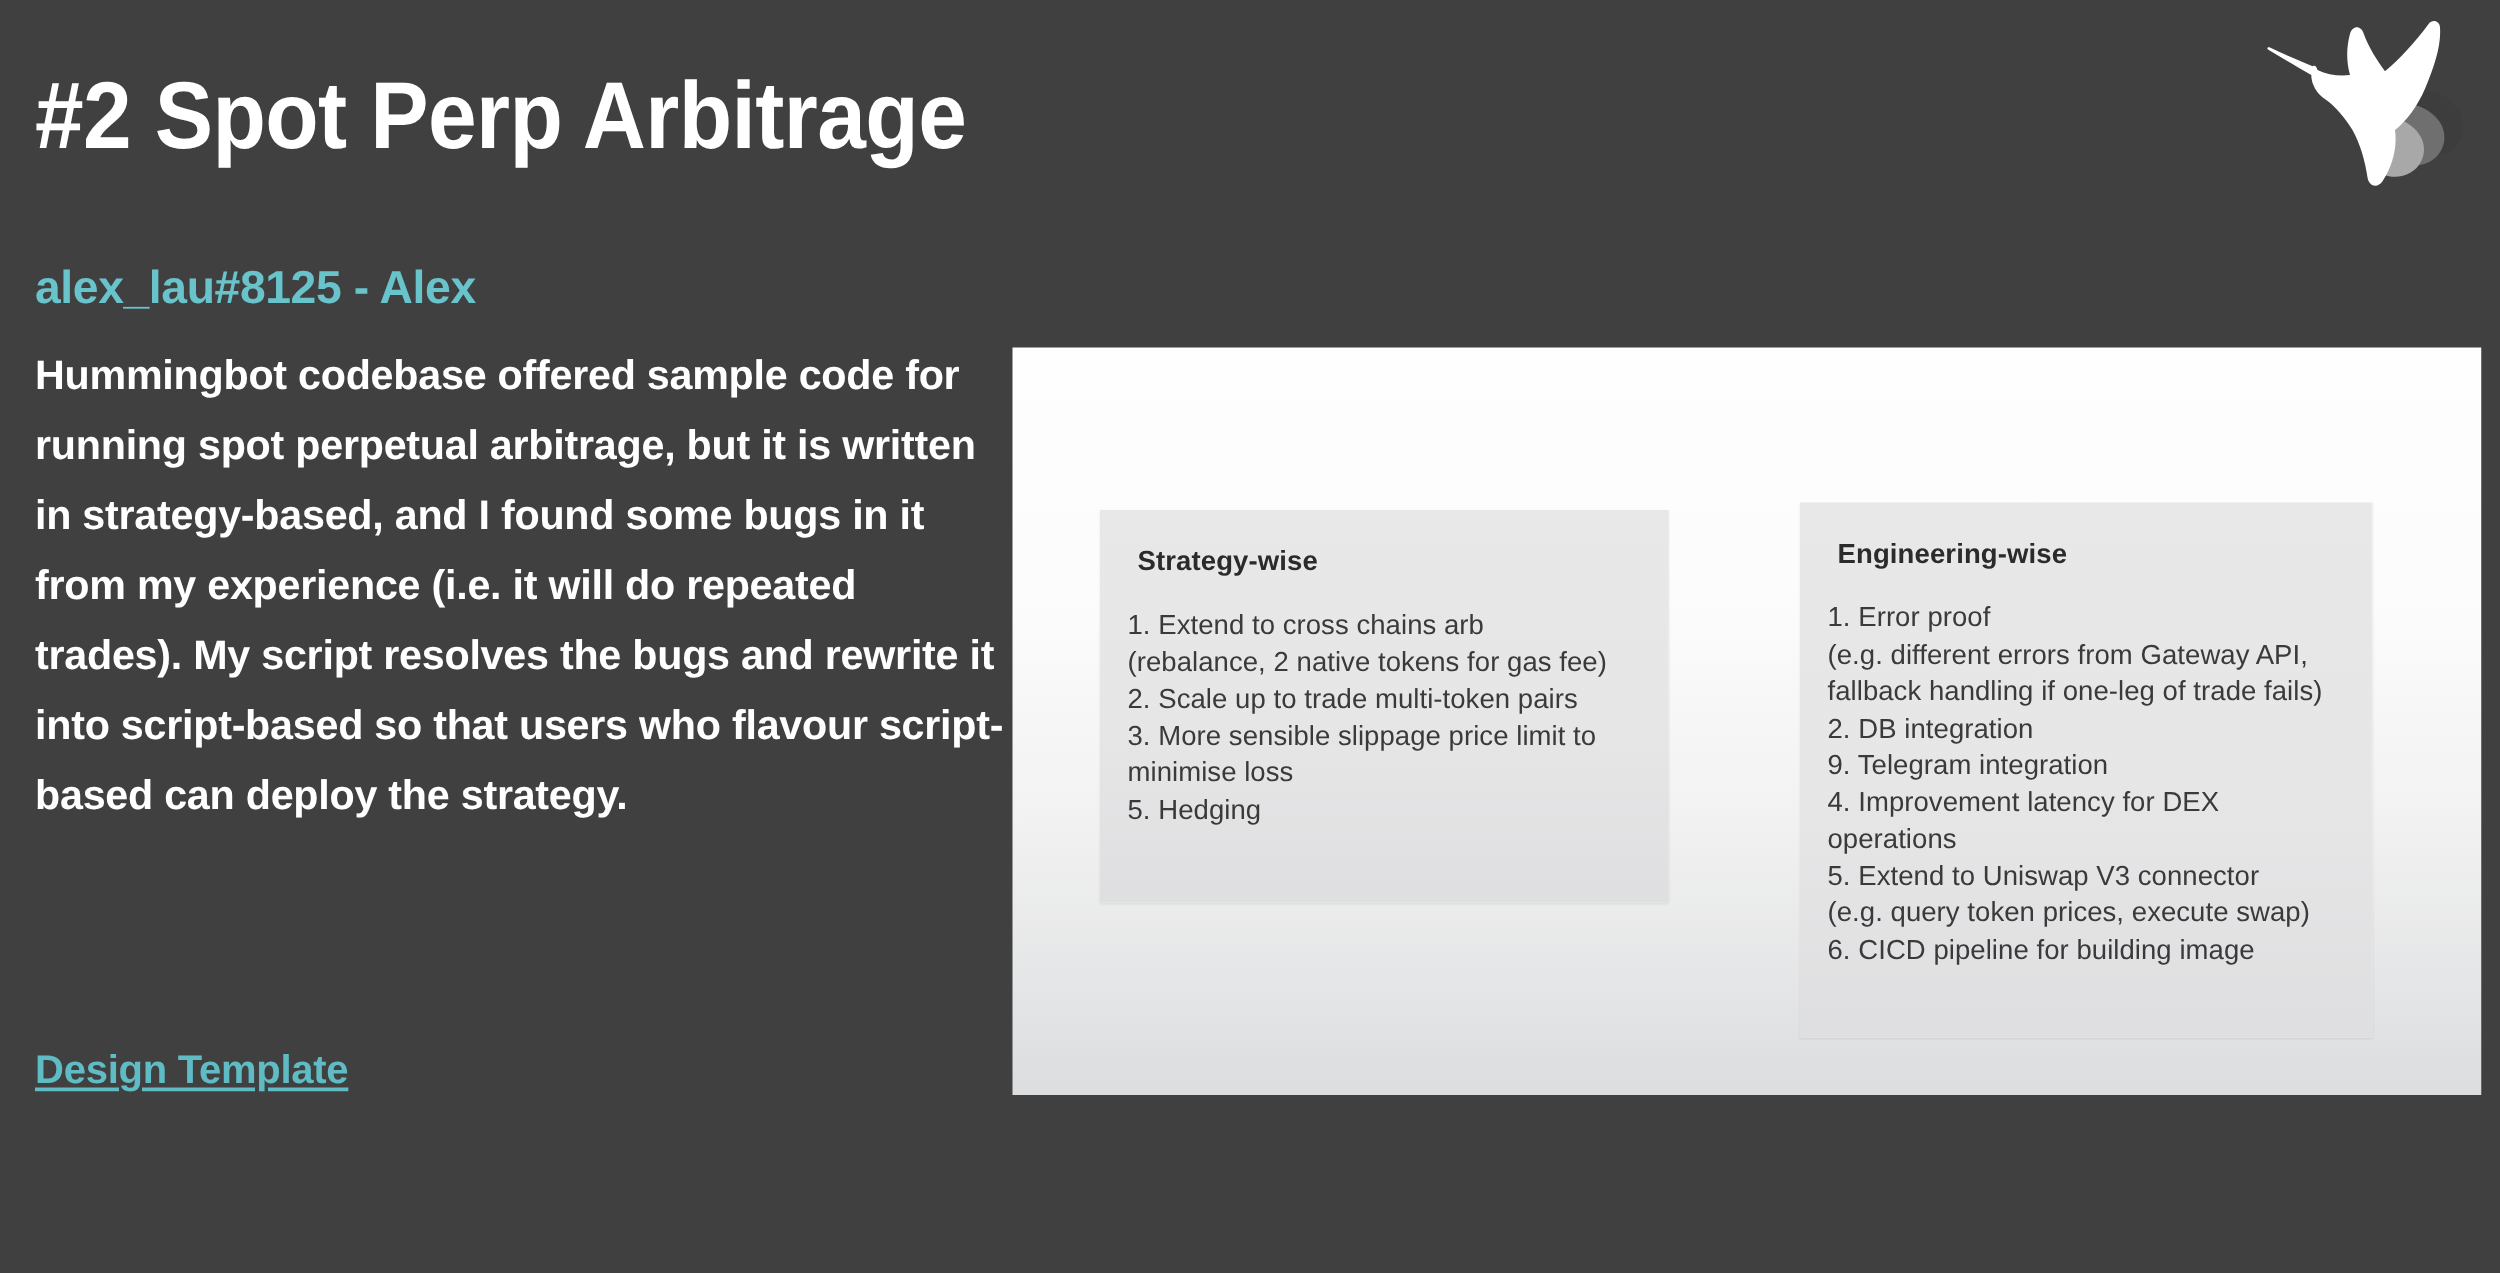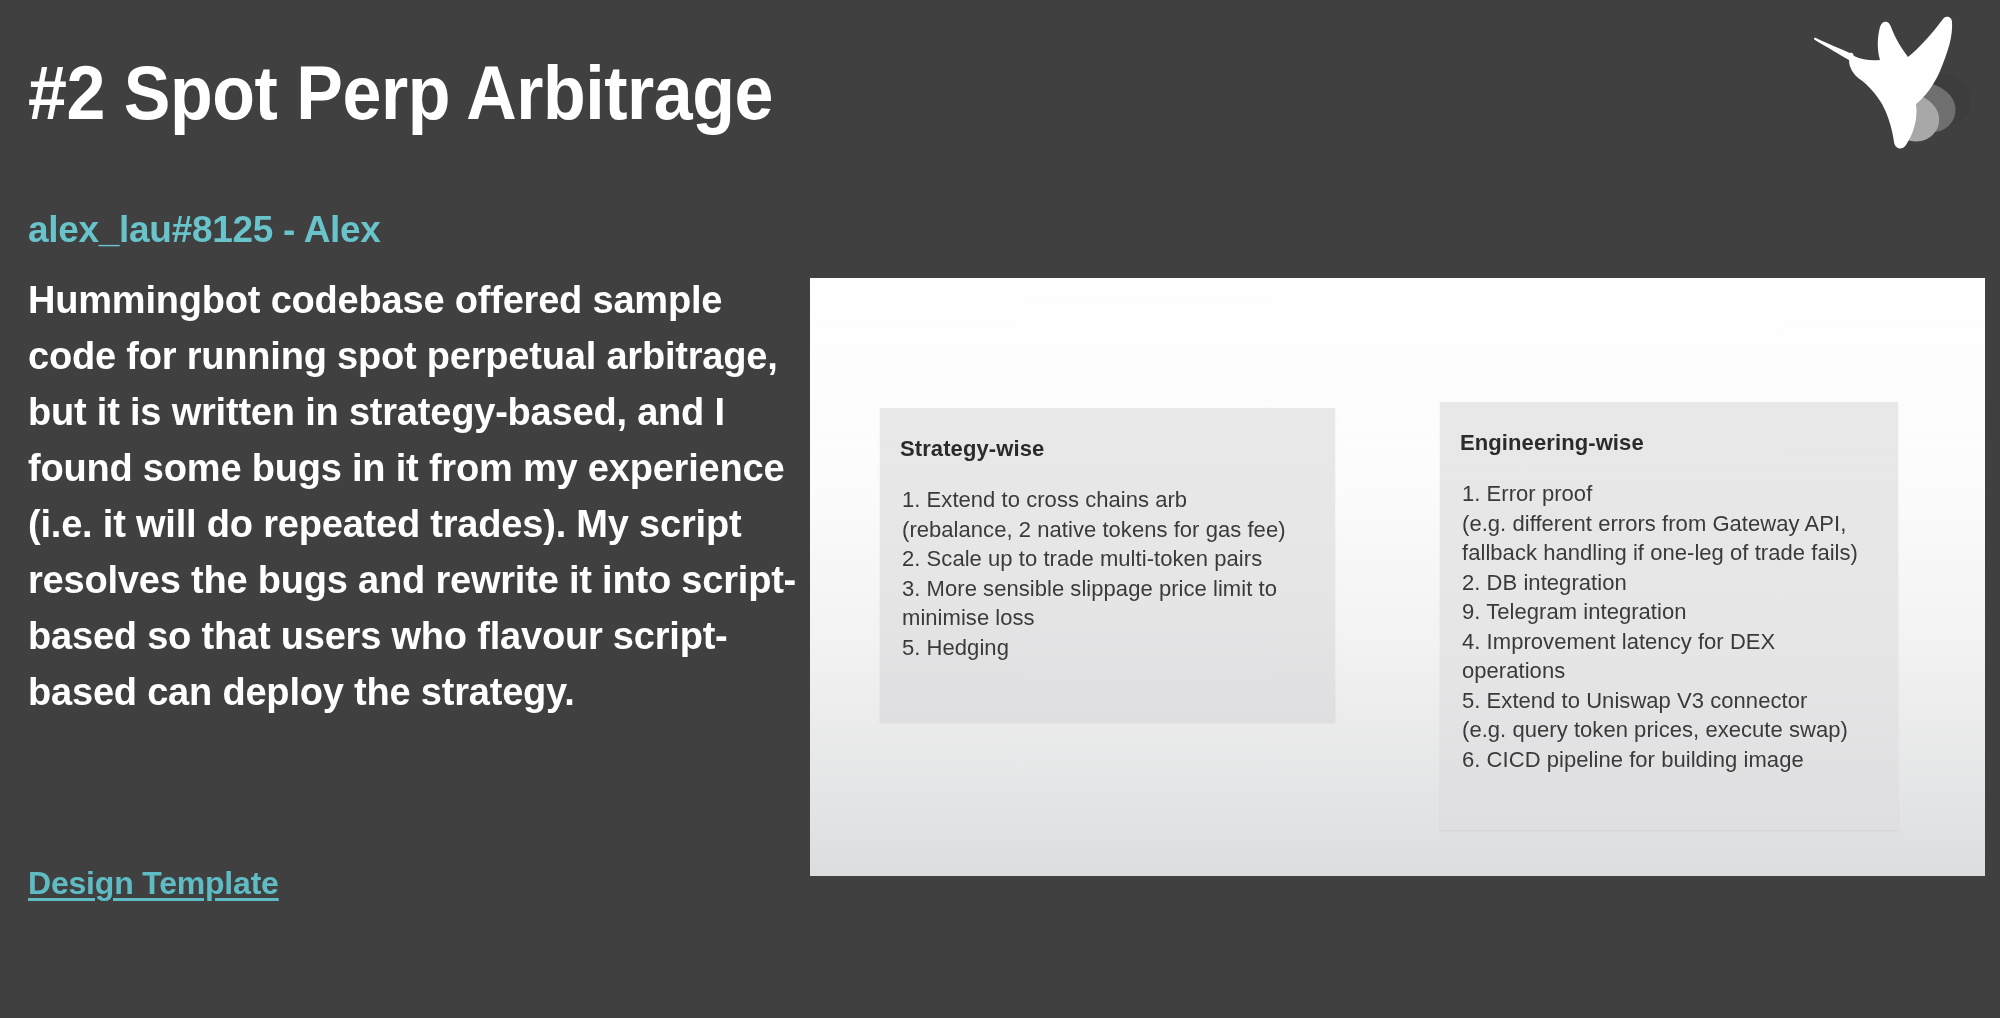--- a/index.html
+++ b/index.html
@@ -55,31 +55,31 @@
     letter-spacing: -0.3px;
     white-space: nowrap;
   }
 
   .body-text {
     position: absolute;
     left: 0;
     top: 272px;
     width: 780px;
     margin: 0;
-    font-size: 38px;
+    font-size: 33px;
     line-height: 56px;
     font-weight: 700;
     color: #ffffff;
     letter-spacing: -0.2px;
   }
 
   .link-block {
     position: absolute;
     left: 0;
-    top: 855px;
+    top: 827px;
     width: 790px;
   }
 
   .link-line {
     display: block;
     font-size: 32px;
     line-height: 56px;
     font-weight: 700;
     color: #5fbcc4;
     text-decoration: underline;
@@ -152,21 +152,21 @@
 
   .card-right {
     left: 630px;
     top: 124px;
     width: 458px;
     height: 428px;
   }
 
   .card-heading {
     margin: 0;
-    padding: 27px 0 0 20px;
+    padding: 27px 0 0 30px;
     font-size: 22px;
     line-height: 28px;
     font-weight: 700;
     color: #2b2b2b;
     letter-spacing: 0.1px;
   }
 
   .card-list {
     margin: 0;
     padding: 22px 18px 0 22px;

